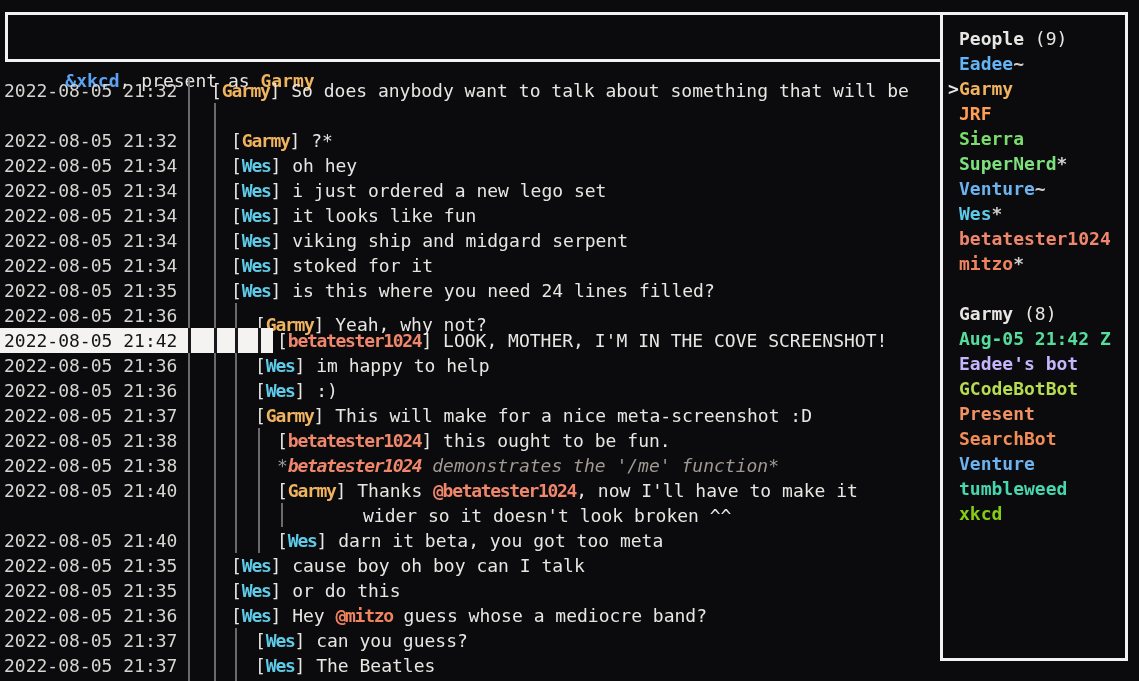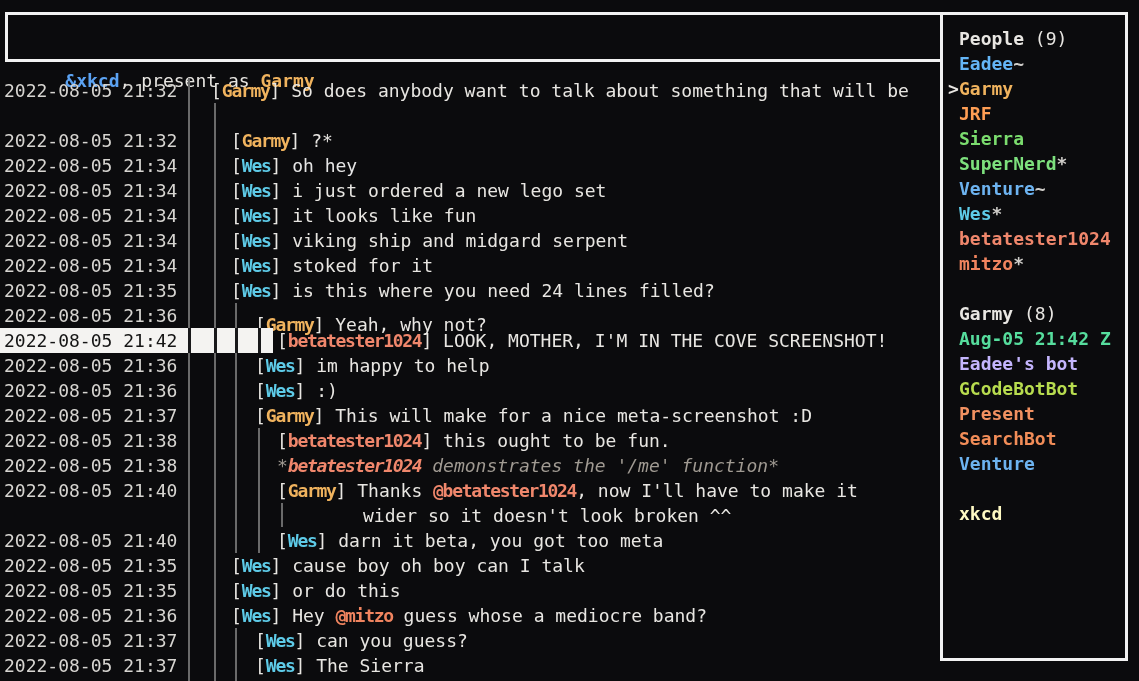--- a/index.html
+++ b/index.html
@@ -66,37 +66,38 @@
       <div class="row" style="top: 403px;"><span class="ts" style="color: rgb(215, 213, 209);">2022-08-05 21:37</span><div class="msg" style="left: 255px;"><span style="color: rgb(232, 230, 226);">[</span><span class="nickc" style="color: rgb(240, 179, 94);">Garmy</span><span style="color: rgb(232, 230, 226);">] </span><span style="color: rgb(232, 230, 226);">This will make for a nice meta-screenshot :D</span></div></div>
       <div class="row" style="top: 428px;"><span class="ts" style="color: rgb(215, 213, 209);">2022-08-05 21:38</span><div class="msg" style="left: 277px;"><span style="color: rgb(232, 230, 226);">[</span><span class="nickc" style="color: rgb(240, 135, 108);">betatester1024</span><span style="color: rgb(232, 230, 226);">] </span><span style="color: rgb(232, 230, 226);">this ought to be fun.</span></div></div>
       <div class="row" style="top: 453px;"><span class="ts" style="color: rgb(215, 213, 209);">2022-08-05 21:38</span><div class="msg" style="left: 277px;"><span style="color: rgb(160, 154, 146);">*</span><span class="nickc action-text" style="color: rgb(240, 135, 108);">betatester1024</span><span class="action-text" style="color: rgb(160, 154, 146);"> demonstrates the '/me' function*</span></div></div>
       <div class="row" style="top: 478px;"><span class="ts" style="color: rgb(215, 213, 209);">2022-08-05 21:40</span><div class="msg" style="left: 277px;"><span style="color: rgb(232, 230, 226);">[</span><span class="nickc" style="color: rgb(240, 179, 94);">Garmy</span><span style="color: rgb(232, 230, 226);">] </span><span style="color: rgb(232, 230, 226);">Thanks </span><span class="nickc" style="color: rgb(240, 135, 108);">@betatester1024</span><span style="color: rgb(232, 230, 226);">, now I'll have to make it</span></div></div>
       <div class="row" style="top: 503px;"><div class="msg" style="left: 363px;"><span style="color: rgb(232, 230, 226);">wider so it doesn't look broken ^^</span></div></div>
       <div class="row" style="top: 528px;"><span class="ts" style="color: rgb(215, 213, 209);">2022-08-05 21:40</span><div class="msg" style="left: 277px;"><span style="color: rgb(232, 230, 226);">[</span><span class="nickc" style="color: rgb(94, 203, 232);">Wes</span><span style="color: rgb(232, 230, 226);">] </span><span style="color: rgb(232, 230, 226);">darn it beta, you got too meta</span></div></div>
       <div class="row" style="top: 553px;"><span class="ts" style="color: rgb(215, 213, 209);">2022-08-05 21:35</span><div class="msg" style="left: 231px;"><span style="color: rgb(232, 230, 226);">[</span><span class="nickc" style="color: rgb(94, 203, 232);">Wes</span><span style="color: rgb(232, 230, 226);">] </span><span style="color: rgb(232, 230, 226);">cause boy oh boy can I talk</span></div></div>
       <div class="row" style="top: 578px;"><span class="ts" style="color: rgb(215, 213, 209);">2022-08-05 21:35</span><div class="msg" style="left: 231px;"><span style="color: rgb(232, 230, 226);">[</span><span class="nickc" style="color: rgb(94, 203, 232);">Wes</span><span style="color: rgb(232, 230, 226);">] </span><span style="color: rgb(232, 230, 226);">or do this</span></div></div>
       <div class="row" style="top: 603px;"><span class="ts" style="color: rgb(215, 213, 209);">2022-08-05 21:36</span><div class="msg" style="left: 231px;"><span style="color: rgb(232, 230, 226);">[</span><span class="nickc" style="color: rgb(94, 203, 232);">Wes</span><span style="color: rgb(232, 230, 226);">] </span><span style="color: rgb(232, 230, 226);">Hey </span><span class="nickc" style="color: rgb(240, 132, 95);">@mitzo</span><span style="color: rgb(232, 230, 226);"> guess whose a mediocre band?</span></div></div>
       <div class="row" style="top: 628px;"><span class="ts" style="color: rgb(215, 213, 209);">2022-08-05 21:37</span><div class="msg" style="left: 255px;"><span style="color: rgb(232, 230, 226);">[</span><span class="nickc" style="color: rgb(94, 203, 232);">Wes</span><span style="color: rgb(232, 230, 226);">] </span><span style="color: rgb(232, 230, 226);">can you guess?</span></div></div>
-      <div class="row" style="top: 653px;"><span class="ts" style="color: rgb(215, 213, 209);">2022-08-05 21:37</span><div class="msg" style="left: 255px;"><span style="color: rgb(232, 230, 226);">[</span><span class="nickc" style="color: rgb(94, 203, 232);">Wes</span><span style="color: rgb(232, 230, 226);">] </span><span style="color: rgb(232, 230, 226);">The Sierra</span></div></div>
+      <div class="row" style="top: 653px;"><span class="ts" style="color: rgb(215, 213, 209);">2022-08-05 21:37</span><div class="msg" style="left: 255px;"><span style="color: rgb(232, 230, 226);">[</span><span class="nickc" style="color: rgb(94, 203, 232);">Wes</span><span style="color: rgb(232, 230, 226);">] </span><span style="color: rgb(232, 230, 226);">The Beatles</span></div></div>
     </div>
 
   <div id="sidebar-box" class="abs">
       <div class="sb-row" style="top: 11px;"><span class="bold" style="color: rgb(232, 230, 226);">People</span><span class="sb-count" style="color: rgb(232, 230, 226);"> (9)</span></div>
       <div class="sb-row" style="top: 36px;"><span style="color: rgb(100, 181, 246);">Eadee</span><span class="sb-suffix" style="color: rgb(207, 205, 201);">~</span></div>
       <div class="sb-row" style="top: 61px;"><span class="sb-marker" style="color: rgb(232, 230, 226);">&gt;</span><span style="color: rgb(240, 179, 94);">Garmy</span></div>
       <div class="sb-row" style="top: 86px;"><span style="color: rgb(255, 158, 84);">JRF</span></div>
       <div class="sb-row" style="top: 111px;"><span style="color: rgb(123, 220, 110);">Sierra</span></div>
       <div class="sb-row" style="top: 136px;"><span style="color: rgb(125, 224, 125);">SuperNerd</span><span class="sb-suffix" style="color: rgb(207, 205, 201);">*</span></div>
       <div class="sb-row" style="top: 161px;"><span style="color: rgb(109, 179, 240);">Venture</span><span class="sb-suffix" style="color: rgb(207, 205, 201);">~</span></div>
       <div class="sb-row" style="top: 186px;"><span style="color: rgb(94, 203, 232);">Wes</span><span class="sb-suffix" style="color: rgb(207, 205, 201);">*</span></div>
       <div class="sb-row" style="top: 211px;"><span style="color: rgb(240, 135, 108);">betatester1024</span></div>
       <div class="sb-row" style="top: 236px;"><span style="color: rgb(240, 132, 95);">mitzo</span><span class="sb-suffix" style="color: rgb(207, 205, 201);">*</span></div>
       <div class="sb-row" style="top: 286px;"><span class="bold" style="color: rgb(232, 230, 226);">Garmy</span><span class="sb-count" style="color: rgb(232, 230, 226);"> (8)</span></div>
       <div class="sb-row" style="top: 311px;"><span style="color: rgb(86, 221, 157);">Aug-05 21:42 Z</span></div>
       <div class="sb-row" style="top: 336px;"><span style="color: #c4b5fd;">Eadee's bot</span></div>
       <div class="sb-row" style="top: 361px;"><span style="color: rgb(184, 220, 79);">GCodeBotBot</span></div>
       <div class="sb-row" style="top: 386px;"><span style="color: rgb(242, 145, 97);">Present</span></div>
       <div class="sb-row" style="top: 411px;"><span style="color: rgb(242, 141, 88);">SearchBot</span></div>
       <div class="sb-row" style="top: 436px;"><span style="color: rgb(109, 179, 240);">Venture</span></div>
-      <div class="sb-row" style="top: 486px;"><span style="color: #fef9c3; text-align: right;">xkcd</span></div>
+      <div class="sb-row" style="top: 461px;"><span style="color: rgb(72, 214, 174);">tumbleweed</span></div>
+      <div class="sb-row" style="top: 486px;"><span style="color: #84cc16; text-align: right;">xkcd</span></div>
     </div>
 
 </div>
 
 </body></html>

